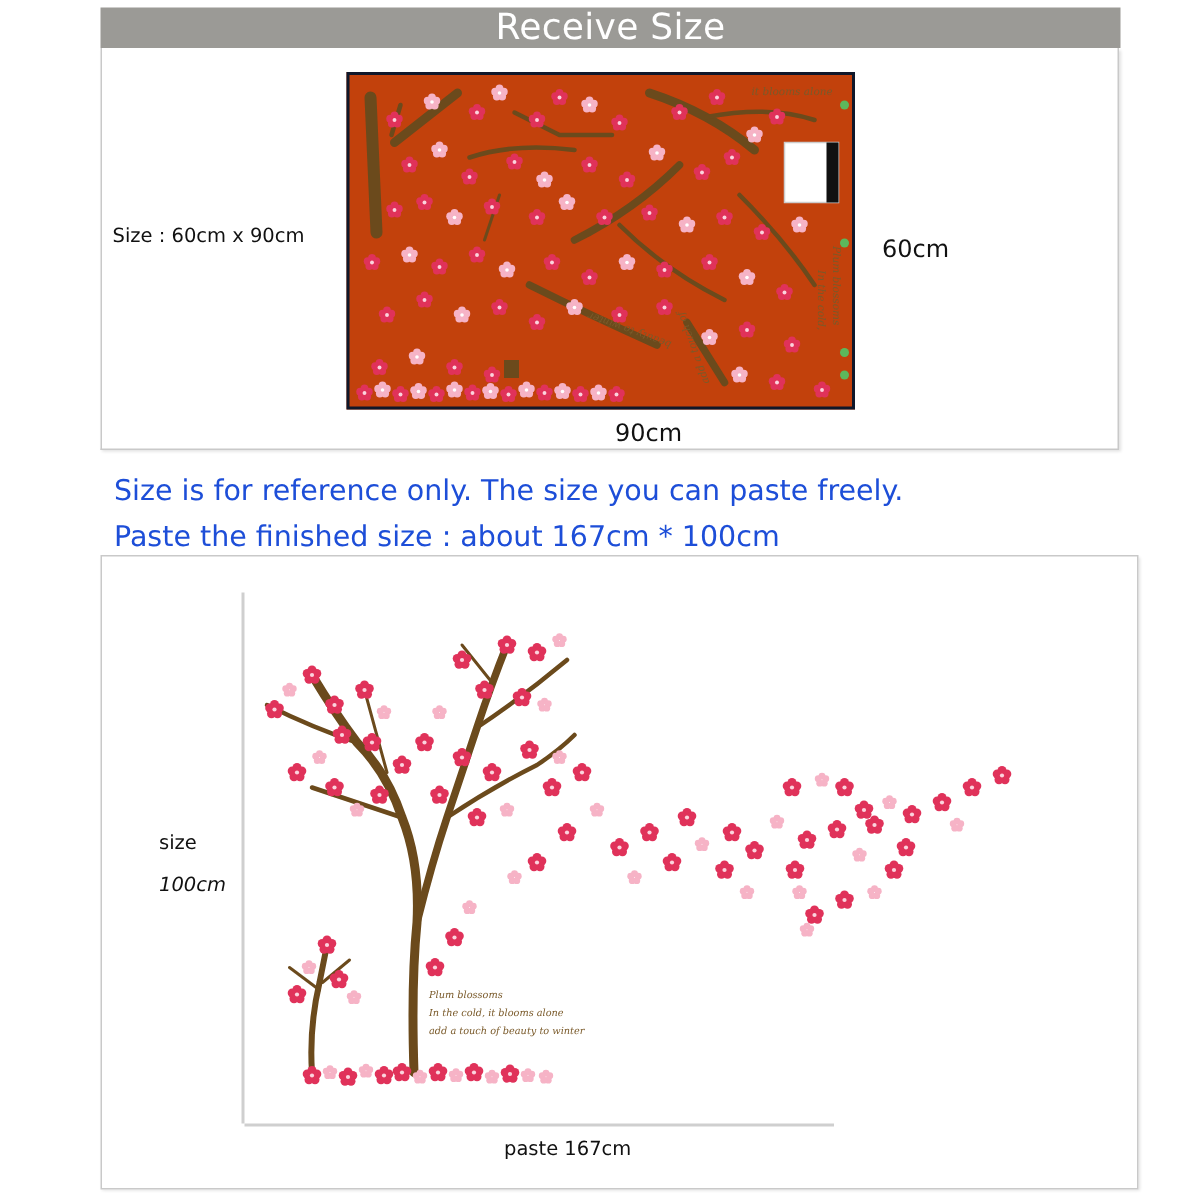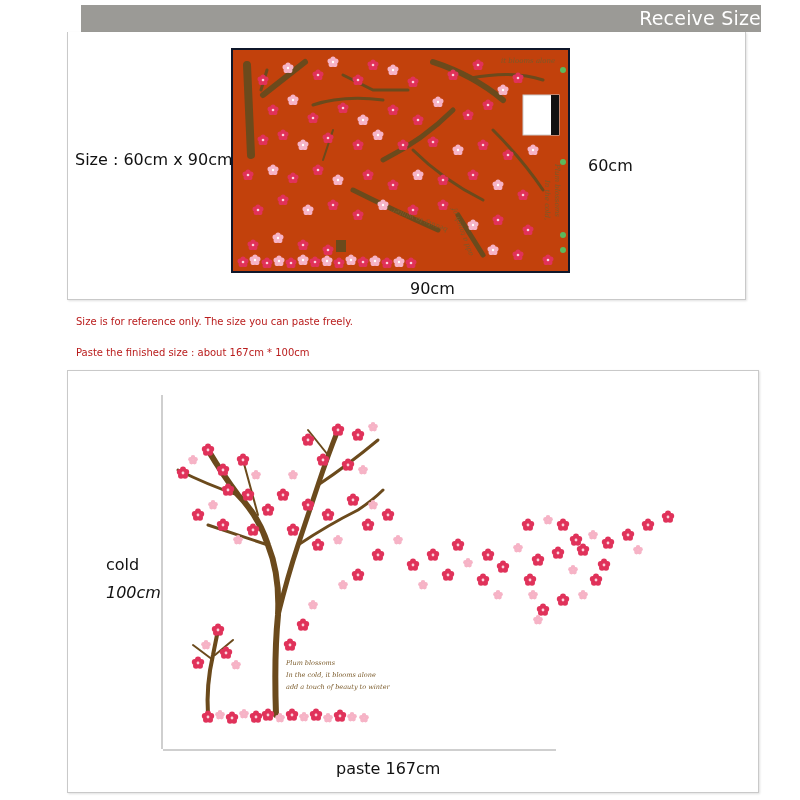--- a/index.html
+++ b/index.html
@@ -1,21 +1,21 @@
 <!DOCTYPE html>
 <html><head>
 <meta charset="utf-8">
 <style>
   html,body{margin:0;padding:0;background:#ffffff;}
   body{width:800px;height:800px;position:relative;overflow:hidden;font-family:"DejaVu Sans","Liberation Sans",sans-serif;color:#111;}
-  .header-bar{position:absolute;left:67px;top:5px;width:680px;height:27px;background:#9b9a96;color:#fff;font-size:19px;line-height:27px;text-align:right;letter-spacing:0.2px;margin-left:14px;}
+  .header-bar{position:absolute;left:67px;top:5px;width:680px;height:27px;background:#9b9a96;color:#fff;font-size:24px;line-height:27px;text-align:center;letter-spacing:0.2px;}
   .top-panel{position:absolute;left:67px;top:32px;width:679px;height:268px;border:1px solid #c9c9c9;border-top:none;box-shadow:1px 1px 2px rgba(0,0,0,0.12);background:#fff;box-sizing:border-box;}
-  .label{position:absolute;font-size:16px;color:#111;white-space:nowrap;}
+  .label{position:absolute;font-size:13px;color:#111;white-space:nowrap;}
   .decal-frame{position:absolute;left:231px;top:48px;width:339px;height:225px;border:2px solid #0f172a;background:#c2410c;box-sizing:border-box;overflow:hidden;}
-  .note{position:absolute;font-size:10px;color:#b91c1c;white-space:nowrap;}
+  .note{position:absolute;font-size:19px;color:#1d4ed8;white-space:nowrap;}
   .bottom-panel{position:absolute;left:67px;top:370px;width:692px;height:423px;border:1px solid #c9c9c9;box-shadow:1px 1px 2px rgba(0,0,0,0.12);background:#fff;box-sizing:border-box;}
   .dim-v{position:absolute;left:161px;top:395px;width:2px;height:354px;background:#cfcfcf;}
   .dim-h{position:absolute;left:163px;top:749px;width:393px;height:2px;background:#cfcfcf;}
   svg{display:block;}
 </style>
 </head>
 <body>
 
 <div class="header-bar">
   <span>Receive Size</span>
@@ -164,21 +164,21 @@
   </svg>
 </div>
 
 <div class="note" style="left:76px;top:316px;">Size is for reference only. The size you can paste freely.</div>
 <div class="note" style="left:76px;top:347px;">Paste the finished size : about 167cm * 100cm</div>
 
 <div class="bottom-panel"></div>
 <div class="dim-v"></div>
 <div class="dim-h"></div>
 
-<div class="label" style="left:106px;top:555px;">cold</div>
+<div class="label" style="left:106px;top:555px;">size</div>
 <div class="label" style="left:106px;top:583px;font-style:italic;">100cm</div>
 <div class="label" style="left:336px;top:759px;">paste 167cm</div>
 
 <div style="position:absolute;left:168px;top:415px;width:530px;height:310px;">
   <svg width="530" height="310" viewBox="0 0 530 310">
     <defs>
       <g id="bd">
         <circle cx="0" cy="-3.4" r="3" fill="#e0325a"></circle>
           <circle cx="3.2" cy="-1" r="3" fill="#e0325a"></circle>
         <circle cx="2" cy="2.8" r="3" fill="#e0325a"></circle>

